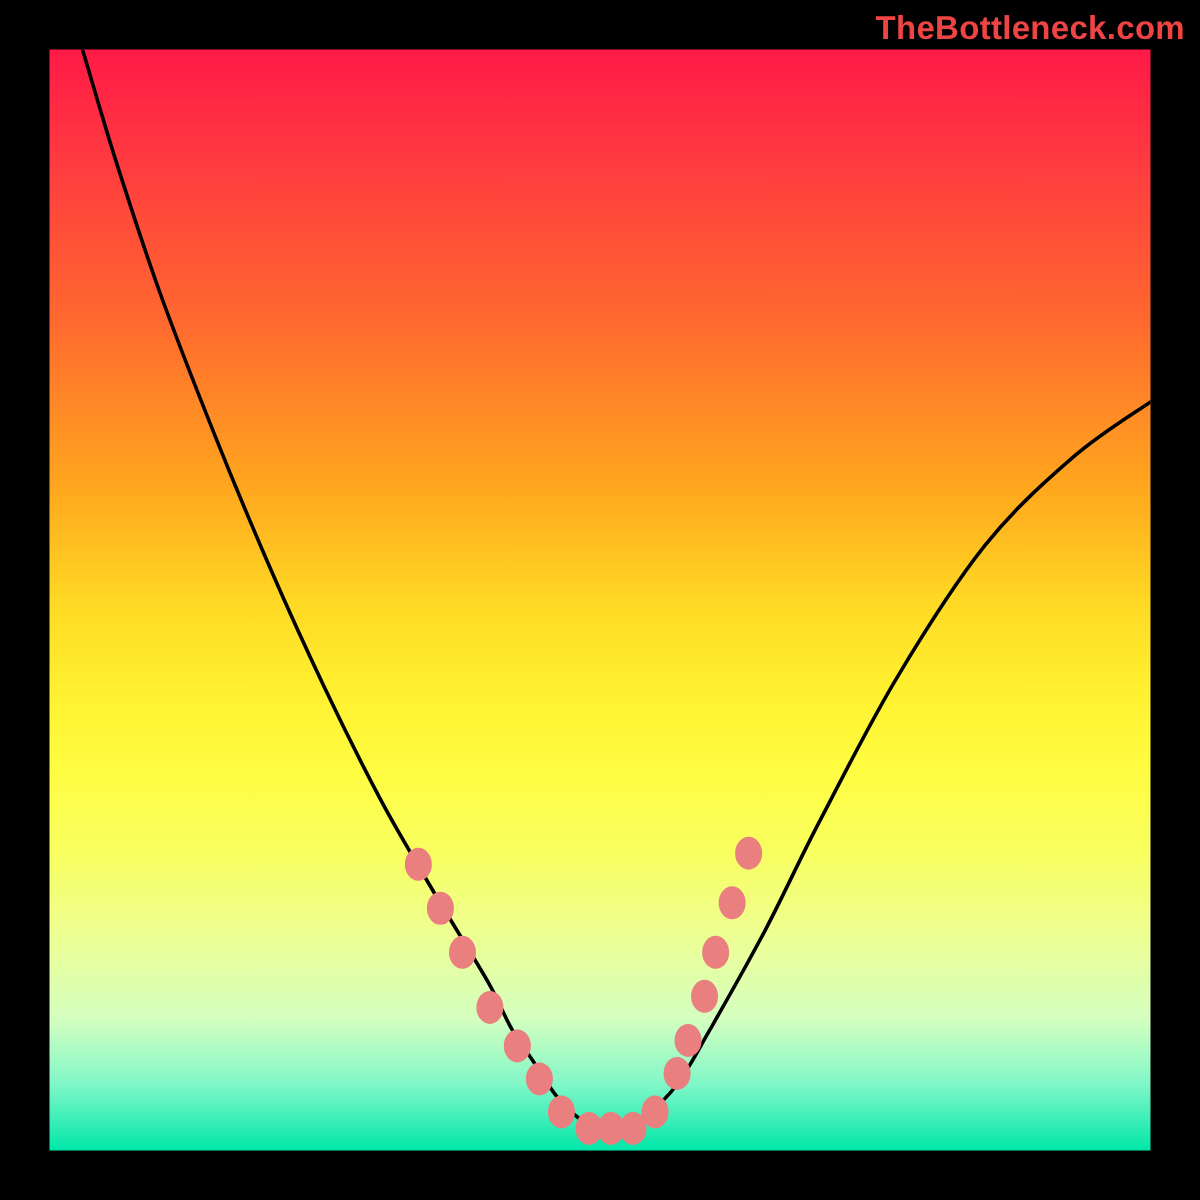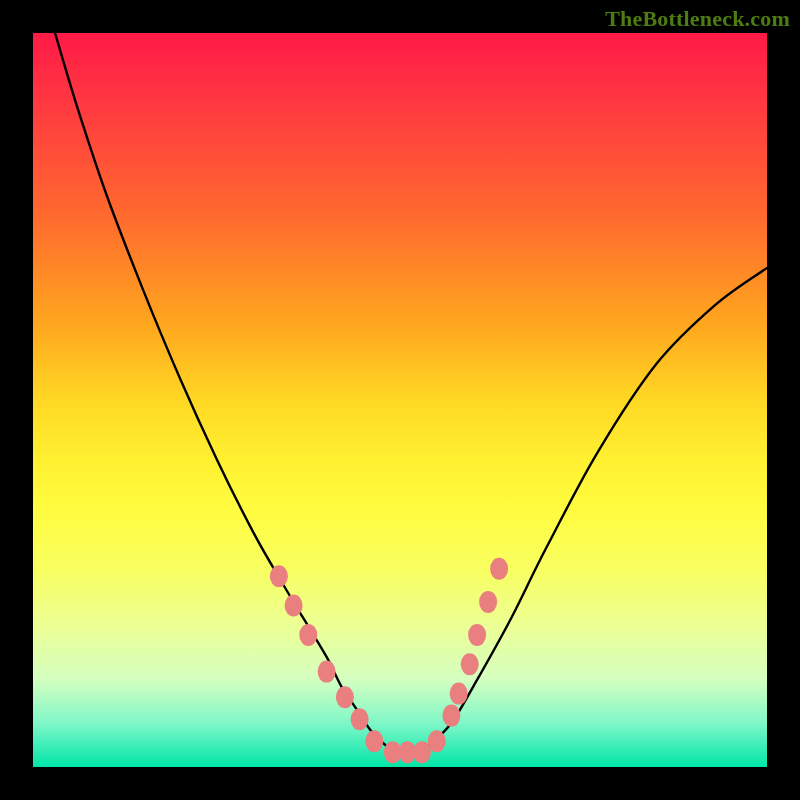--- a/index.html
+++ b/index.html
@@ -35,24 +35,24 @@
       #f8ff60 73%,
       #eeff90 80%,
       #d5ffc0 88%,
       #80f7c8 94%,
       #00e6a8 100%);
   }
   .watermark {
     position: absolute;
     top: 6px;
     right: 10px;
-    font-family: Liberation Serif, serif;
+    font-family: Liberation Sans, sans-serif;
     font-size: 22px;
     font-weight: bold;
-    color: #4d7c0f;
+    color: #ef4444;
     letter-spacing: 0.2px;
   }
   svg.curve {
     position: absolute;
     left: 0;
     top: 0;
   }
 </style>
 </head>
 <body>

